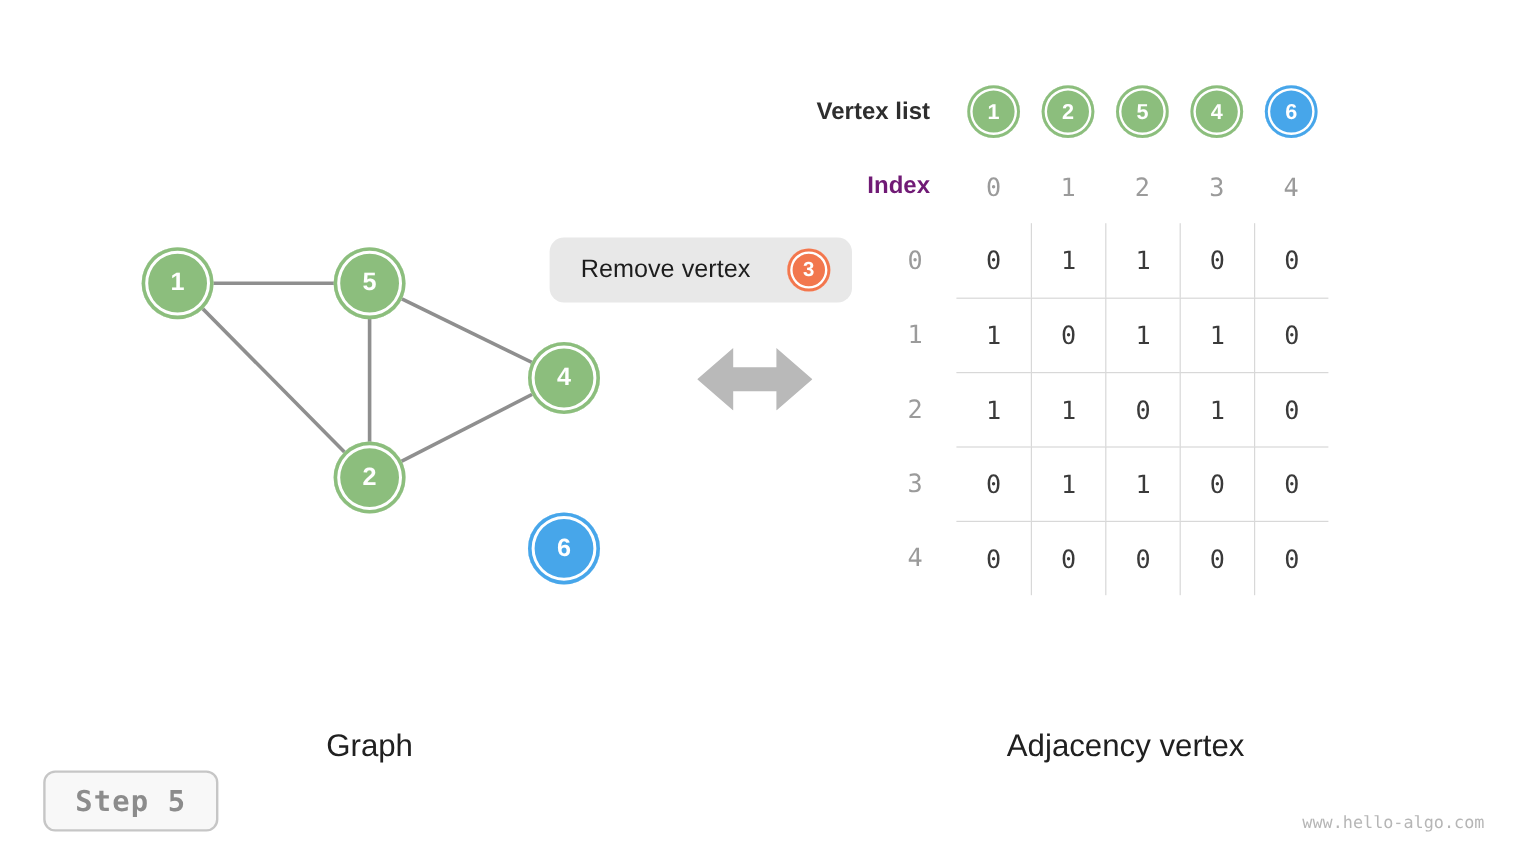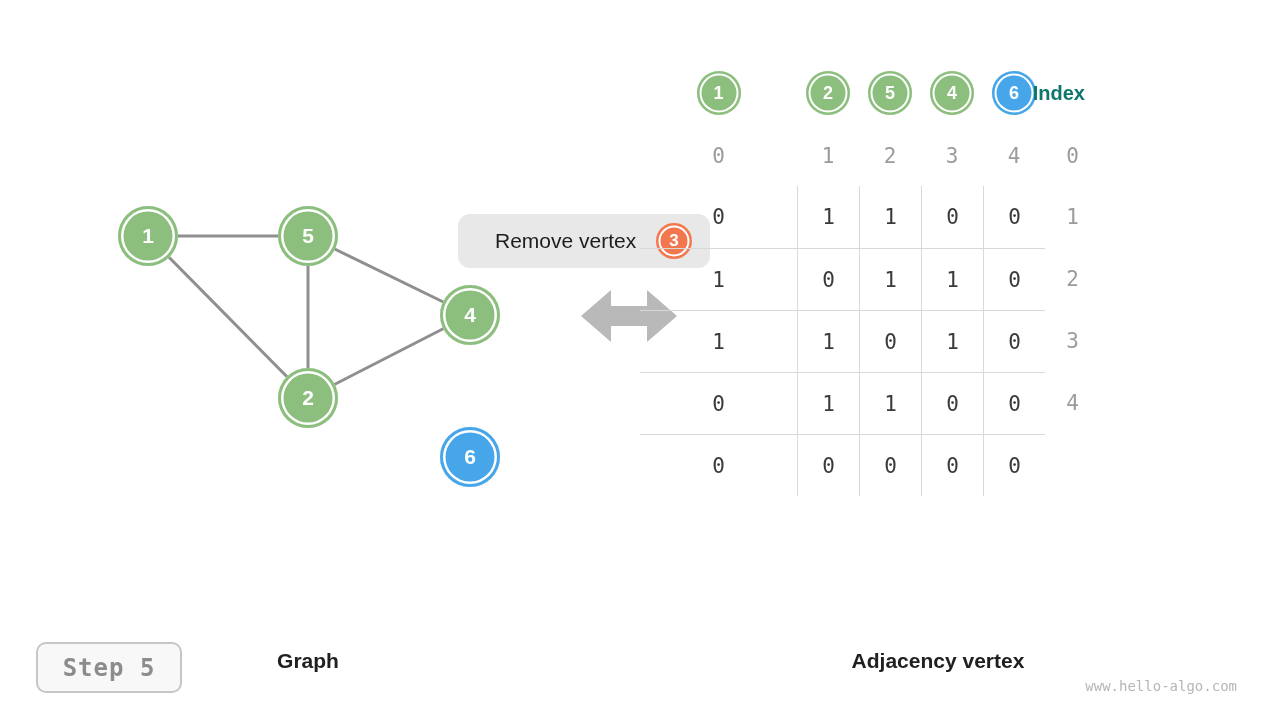--- a/index.html
+++ b/index.html
@@ -27,26 +27,26 @@
   }
   .node.blue {
     background: #47a6ea;
     box-shadow: inset 0 0 0 3px #47a6ea, inset 0 0 0 5.5px #ffffff;
   }
   .graph-edges { position: absolute; left: 80px; top: 180px; }
 
   
   .op-button {
     position: absolute;
-    left: 458px; top: 214px;
+    left: 458px; top: 198px;
     width: 252px; height: 54px;
     background: #e8e8e8;
     border-radius: 12px;
     display: flex; align-items: center; justify-content: space-between;
-    padding: 0 18px 0 37px;
+    padding: 0 18px 0 26px;
   }
   .op-label { font-size: 21px; color: #1d1d1d; }
   .badge {
     width: 36px; height: 36px; border-radius: 50%;
     display: flex; align-items: center; justify-content: center;
     color: #fff; font-weight: 700; font-size: 17px;
     background: #f2774e;
     box-shadow: inset 0 0 0 2.5px #f2774e, inset 0 0 0 4.5px #ffffff;
     flex: 0 0 auto;
   }
@@ -59,21 +59,21 @@
     display: grid;
     grid-template-columns: 157px repeat(5, 62px);
     grid-template-rows: 64px 61px repeat(5, 62px);
   }
   .gcell { display: flex; align-items: center; justify-content: center; }
   .hlabel {
     justify-content: flex-end;
     padding-right: 22px;
     font-weight: 700; font-size: 20px; color: #2e2e2e;
   }
-  .hlabel.gray { color: #0f766e; }
+  .hlabel.gray { color: #701a75; }
   .rowlabel {
     justify-content: flex-end;
     padding-right: 28px;
     font-family: "DejaVu Sans Mono", monospace;
     font-size: 21px; color: #9b9b9b;
   }
   .idx {
     font-family: "DejaVu Sans Mono", monospace;
     font-size: 21px; color: #9b9b9b;
   }
@@ -95,23 +95,22 @@
   }
   .circle-sm.blue {
     background: #47a6ea;
     box-shadow: inset 0 0 0 2.5px #47a6ea, inset 0 0 0 4.5px #ffffff;
   }
 
   
   .caption {
     position: absolute;
     transform: translateX(-50%);
-    font-weight: 700; font-size: 21px; color: #202020;
+    font-weight: 400; font-size: 26px; color: #202020;
     white-space: nowrap;
-    margin-top: 43px;
   }
   .step-box {
     position: absolute;
     left: 36px; top: 642px;
     width: 146px; height: 51px;
     background: #f8f8f8;
     border: 2px solid #c6c6c6;
     border-radius: 10px;
     display: flex; align-items: center; justify-content: center;
   }
@@ -163,20 +162,21 @@
     <span class="op-label">Remove vertex</span>
     <span class="badge">3</span>
   </div>
 
   <svg class="swap-arrow" width="96" height="52" viewBox="0 0 96 52">
     <polygon points="0,26 30,0 30,16 66,16 66,0 96,26 66,52 66,36 30,36 30,52" fill="#b9b9b9"></polygon>
   </svg>
 
   <div class="vl-grid">
 
+    <div class="gcell hlabel">Vertex list</div>
     <div class="gcell">
       <span class="circle-sm green">1</span>
     </div>
     <div class="gcell">
       <span class="circle-sm green">2</span>
     </div>
     <div class="gcell">
       <span class="circle-sm green">5</span>
     </div>
     <div class="gcell">

